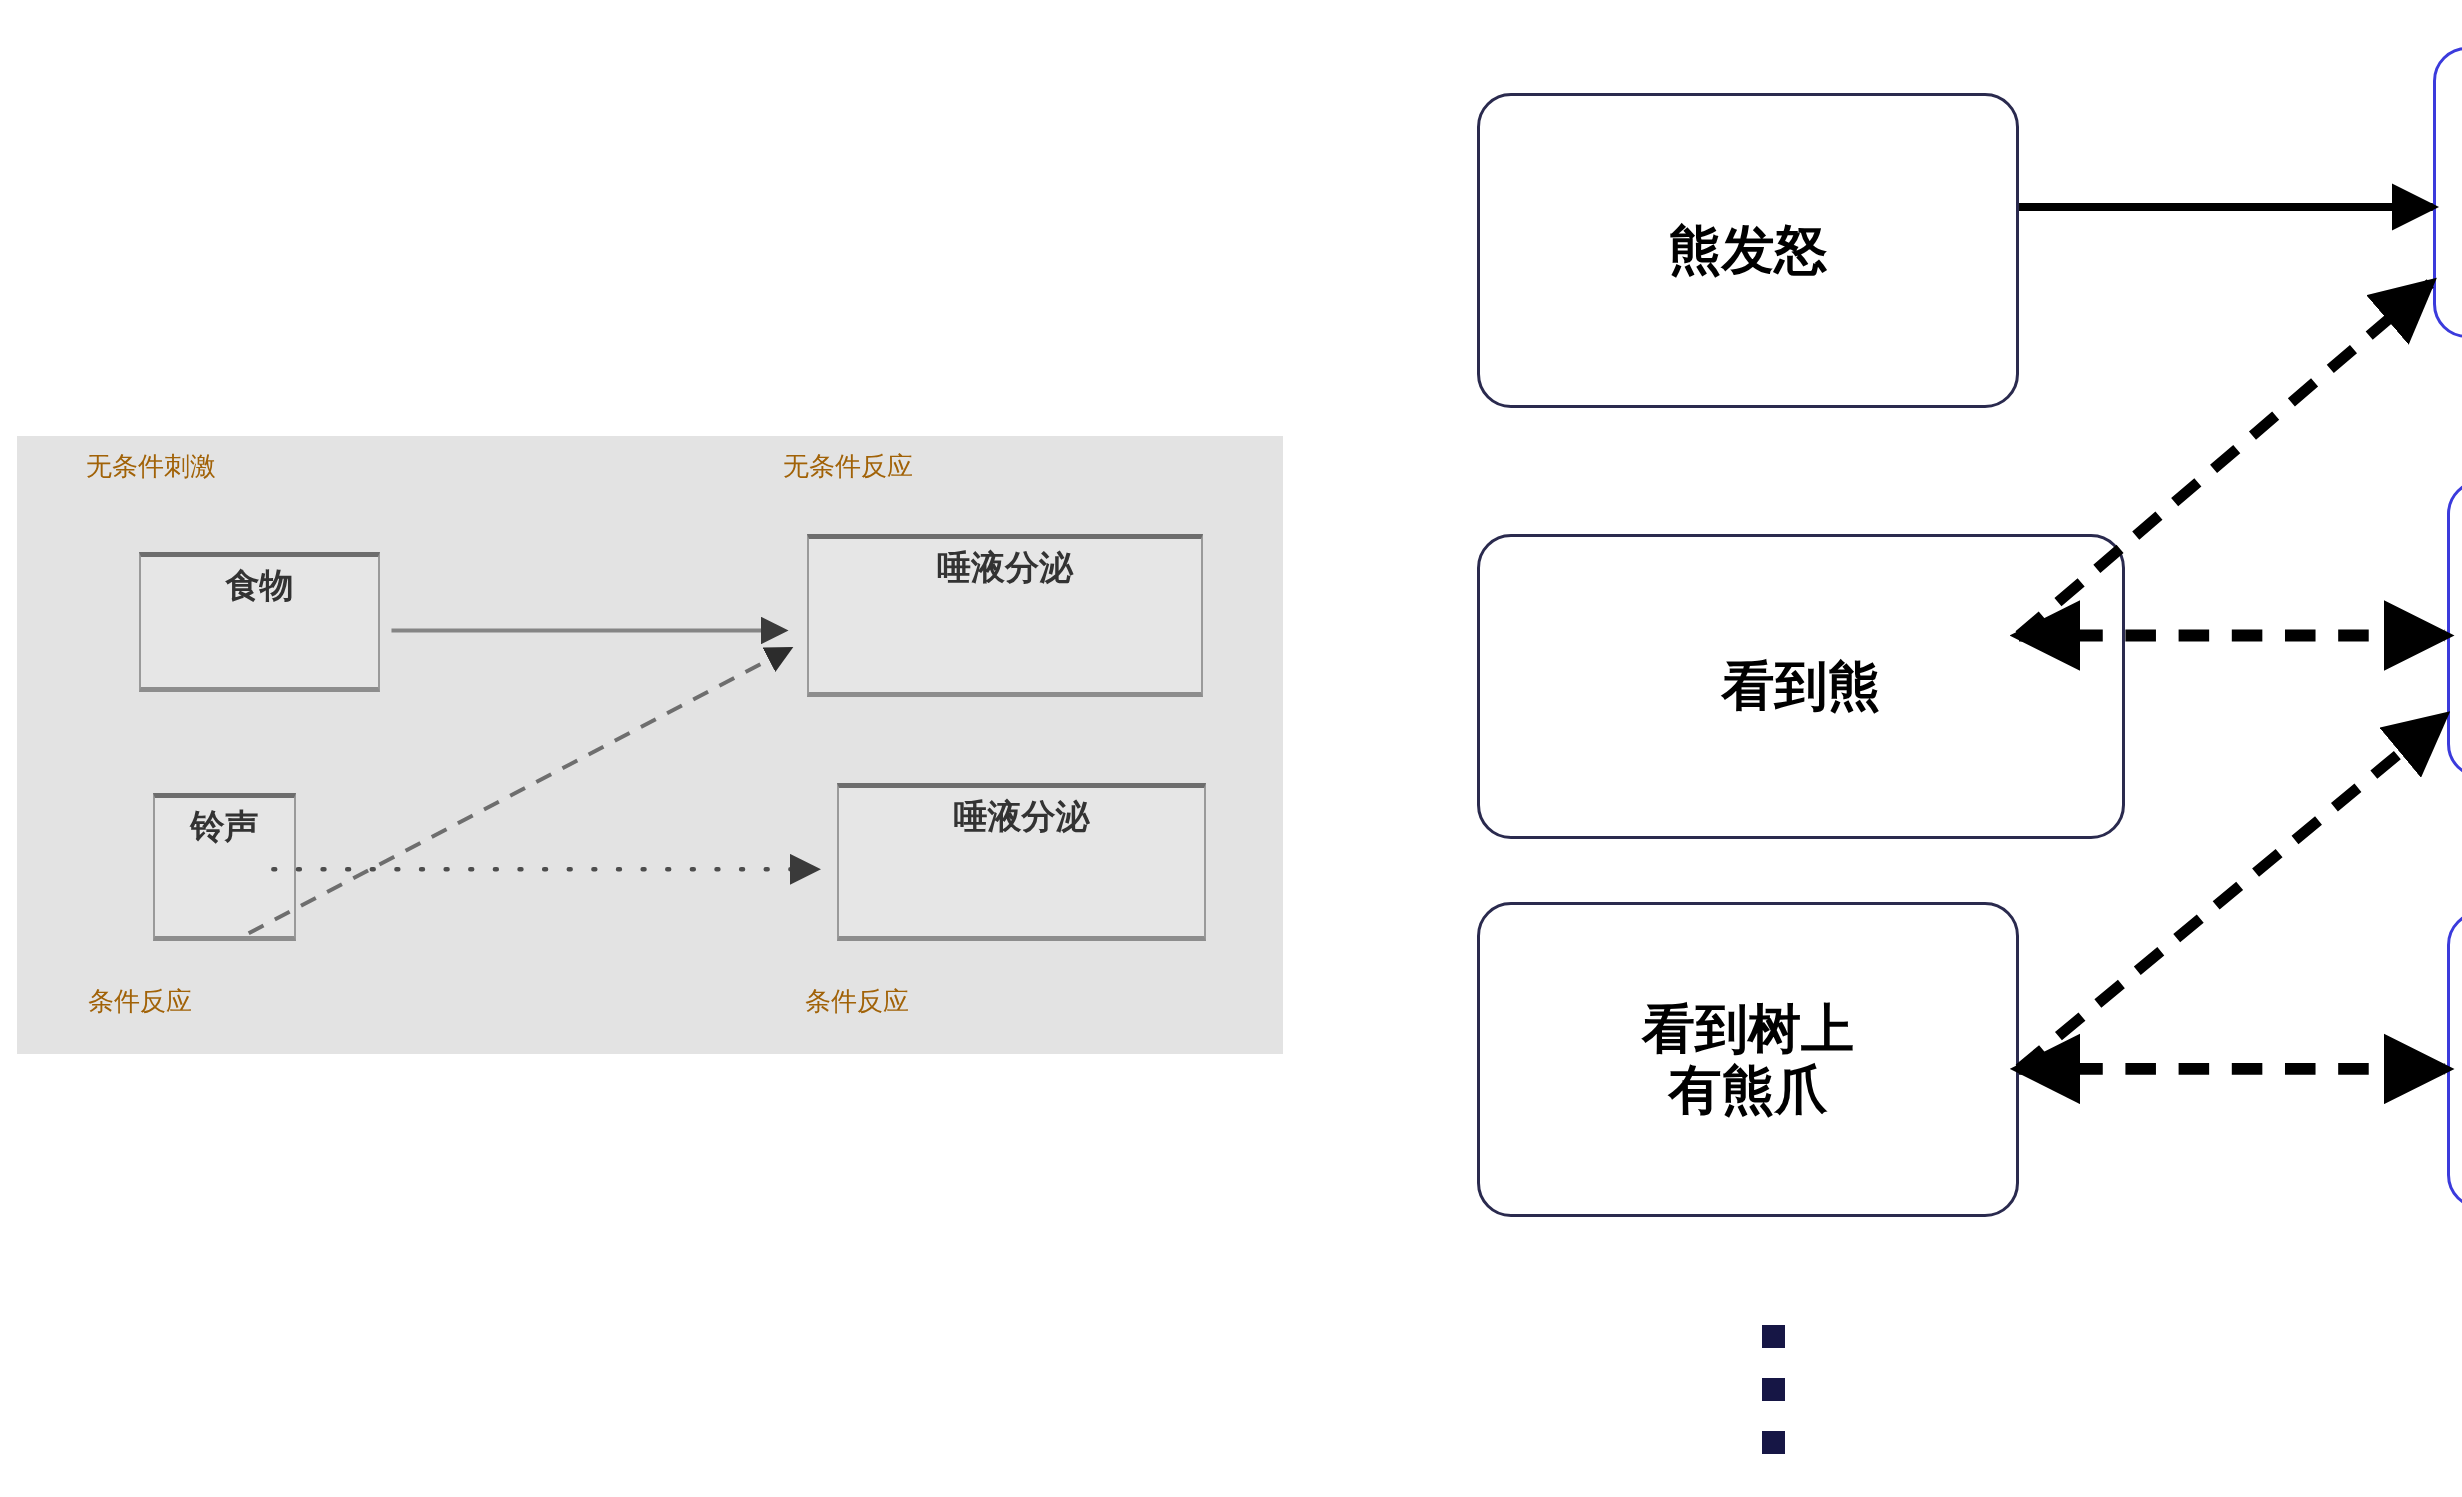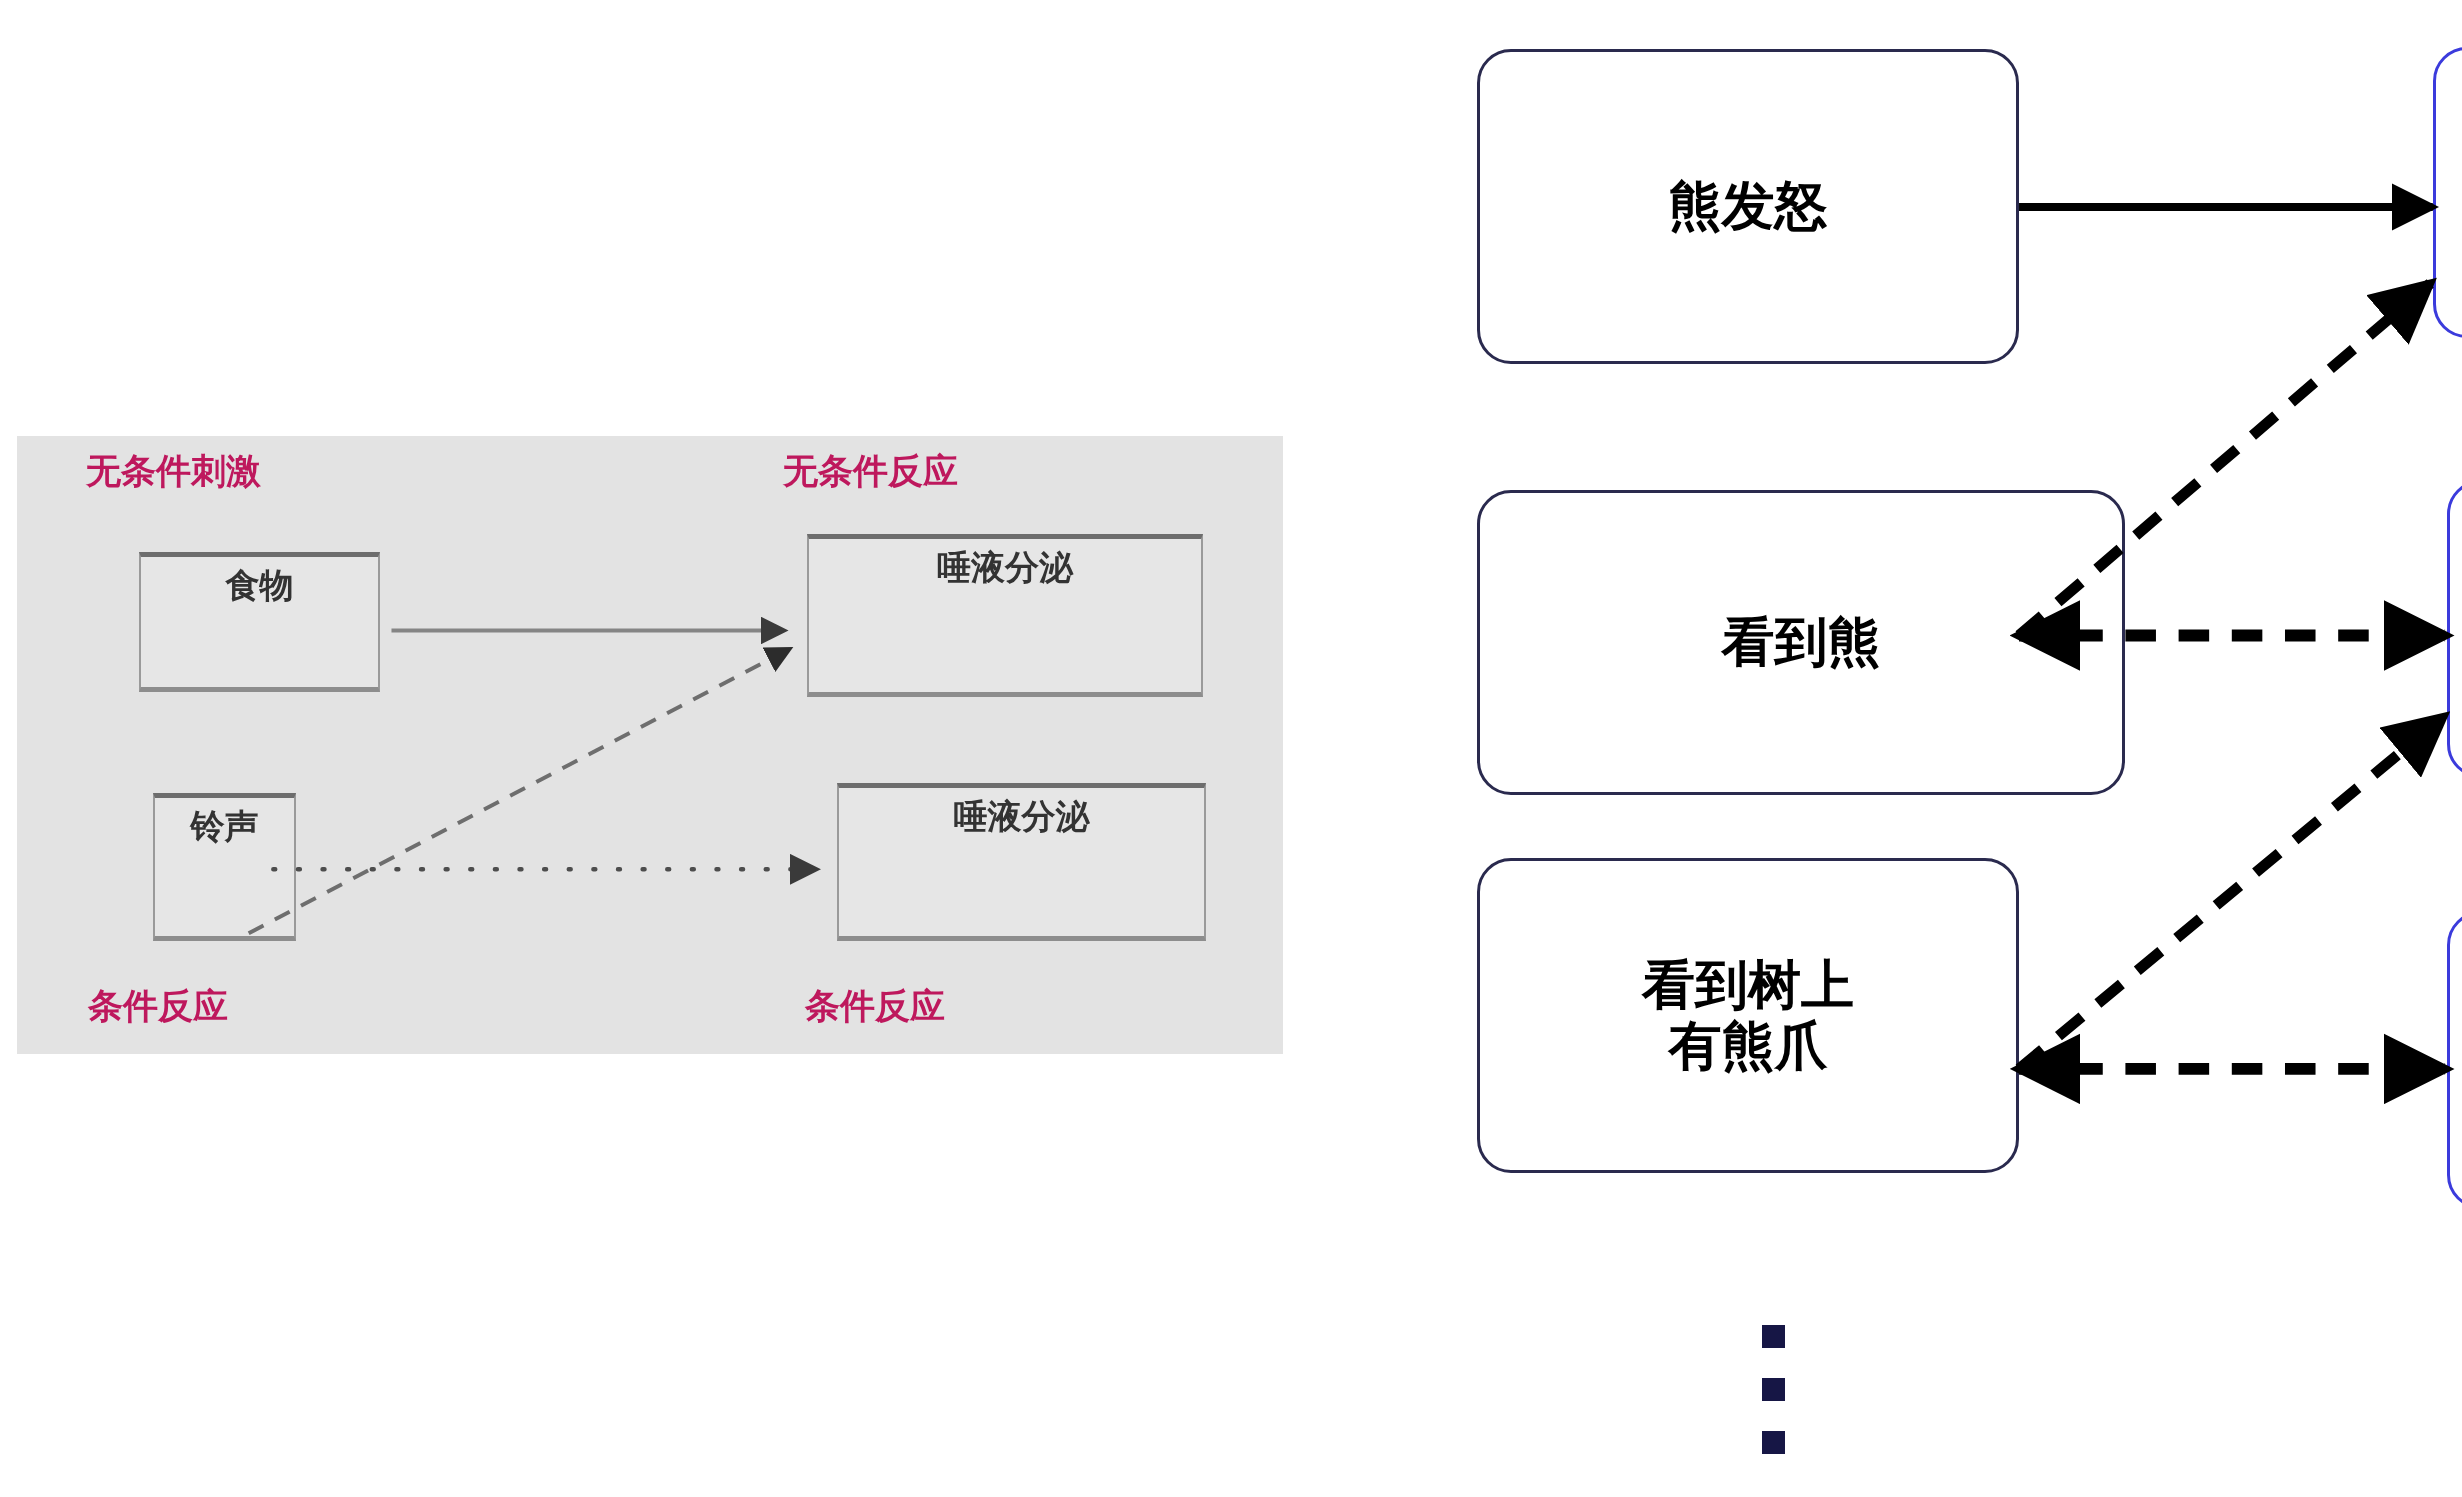--- a/index.html
+++ b/index.html
@@ -8,22 +8,22 @@
     font-family:"Liberation Sans","DejaVu Sans",sans-serif;
   }
   #stage{position:absolute;left:0;top:0;width:3306px;height:1498px;}
 
   
   #cc-panel{
     position:absolute;left:17px;top:436px;width:1266px;height:618px;
     background:#e3e3e3;
   }
   .cc-caption{
-    position:absolute;color:#be185d;font-weight:bold;
-    font-size:35px;line-height:1;white-space:nowrap;
+    position:absolute;color:#a16207;font-weight:normal;
+    font-size:26px;line-height:1;white-space:nowrap;
   }
   .cc-box{
     position:absolute;background:#e6e6e6;
     border:2px solid #9a9a9a;
     border-top:5.4px solid #6d6d6d;
     border-bottom:5.4px solid #8d8d8d;
     box-sizing:border-box;
   }
   .cc-box > span{
     position:absolute;left:0;right:0;top:10.8px;text-align:center;
@@ -31,21 +31,21 @@
   }
   #cc-svg{position:absolute;left:0;top:0;width:1266px;height:618px;overflow:visible;}
 
   
   #rl{position:absolute;left:1428px;top:0;width:1878px;height:1498px;}
   .node{
     position:absolute;background:#ffffff;box-sizing:border-box;
     border-radius:34px;
     display:flex;align-items:center;justify-content:center;text-align:center;
   }
-  .node.dark{border:3.9px solid #2a2a4e;}
+  .node.dark{border:3.9px solid #2a2a4e;margin-top:44px;}
   .node.blue{border:3.9px solid #3b3bdc;}
   .node .lab{
     color:#000;font-weight:bold;font-size:53px;line-height:1.15;white-space:pre-line;
   }
   #rl-svg{position:absolute;left:0;top:0;width:1878px;height:1498px;overflow:visible;}
 
   .dotcol{position:absolute;display:flex;flex-direction:column;}
   .dotcol i{display:block;width:22.7px;height:22.7px;margin-bottom:30.5px;}
   .dotcol.navy i{background:#161645;}
 </style>

